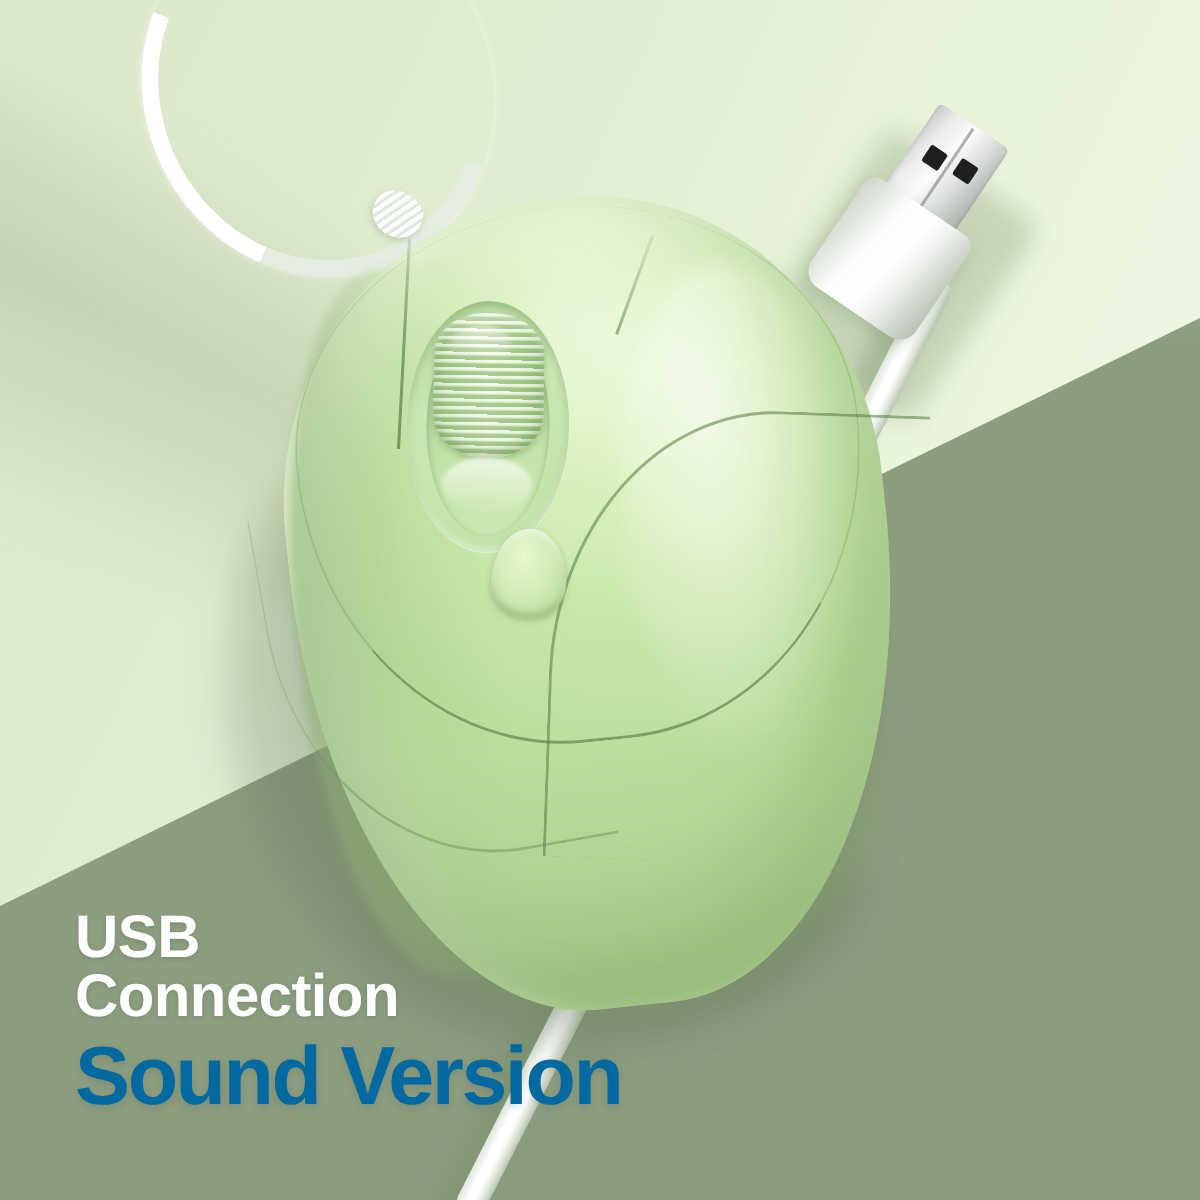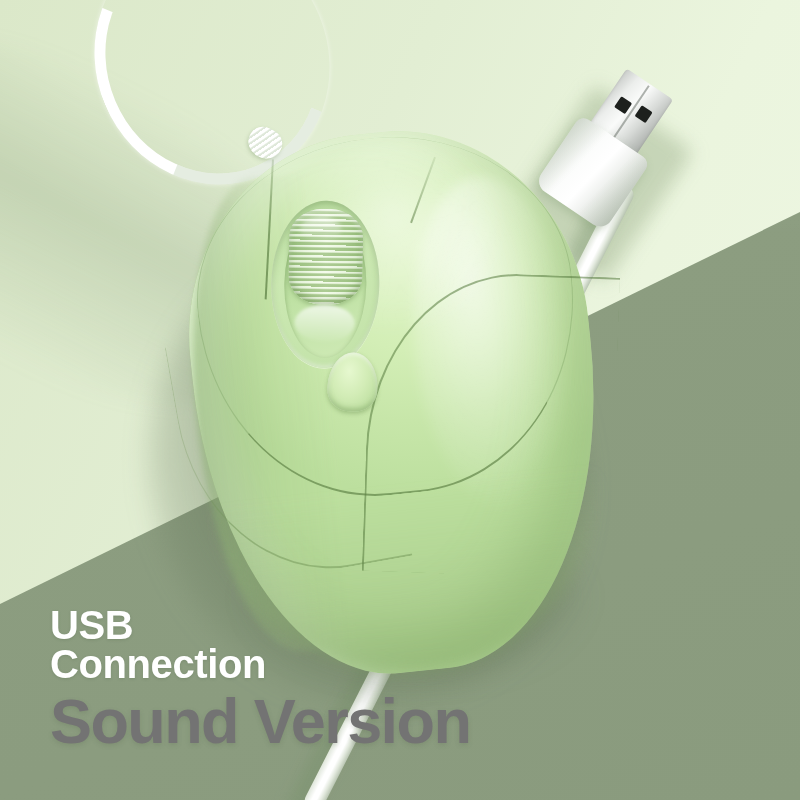--- a/index.html
+++ b/index.html
@@ -429,22 +429,22 @@
     color: #ffffff;
     font-size: 40px;
     font-weight: 700;
     line-height: 0.98;
     letter-spacing: -0.4px;
     text-shadow: 0 1px 3px rgba(70,90,60,0.22);
   }
   .subhead {
     display: block;
     margin-top: 6px;
-    color: #737373;
-    font-size: 63px;
+    color: #0369a1;
+    font-size: 55px;
     font-weight: 700;
     line-height: 1.0;
     letter-spacing: -1.6px;
     text-shadow: 0 2px 5px rgba(70,90,60,0.18);
   }
 </style>
 </head>
 <body>
 
 <div id="stage">

